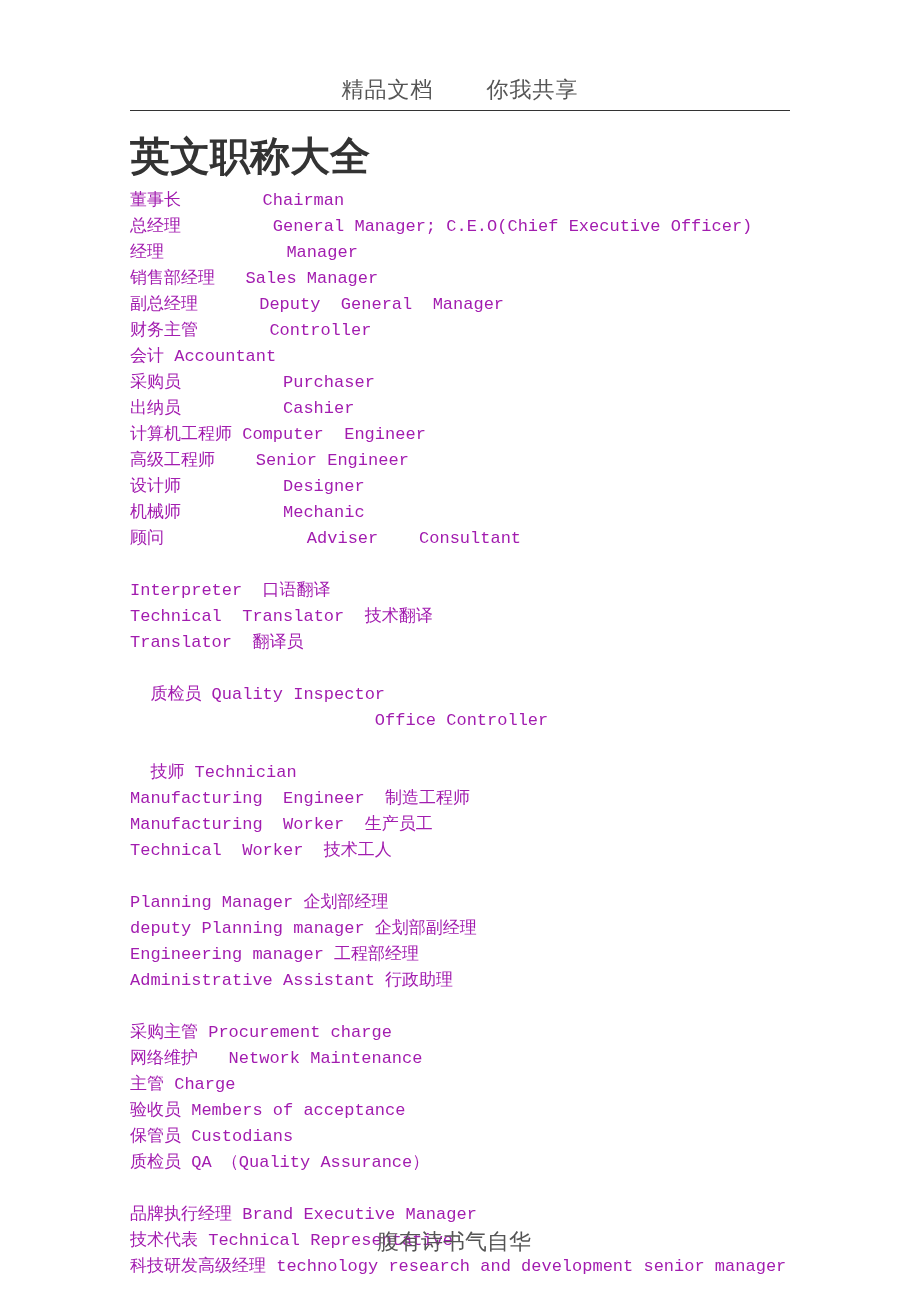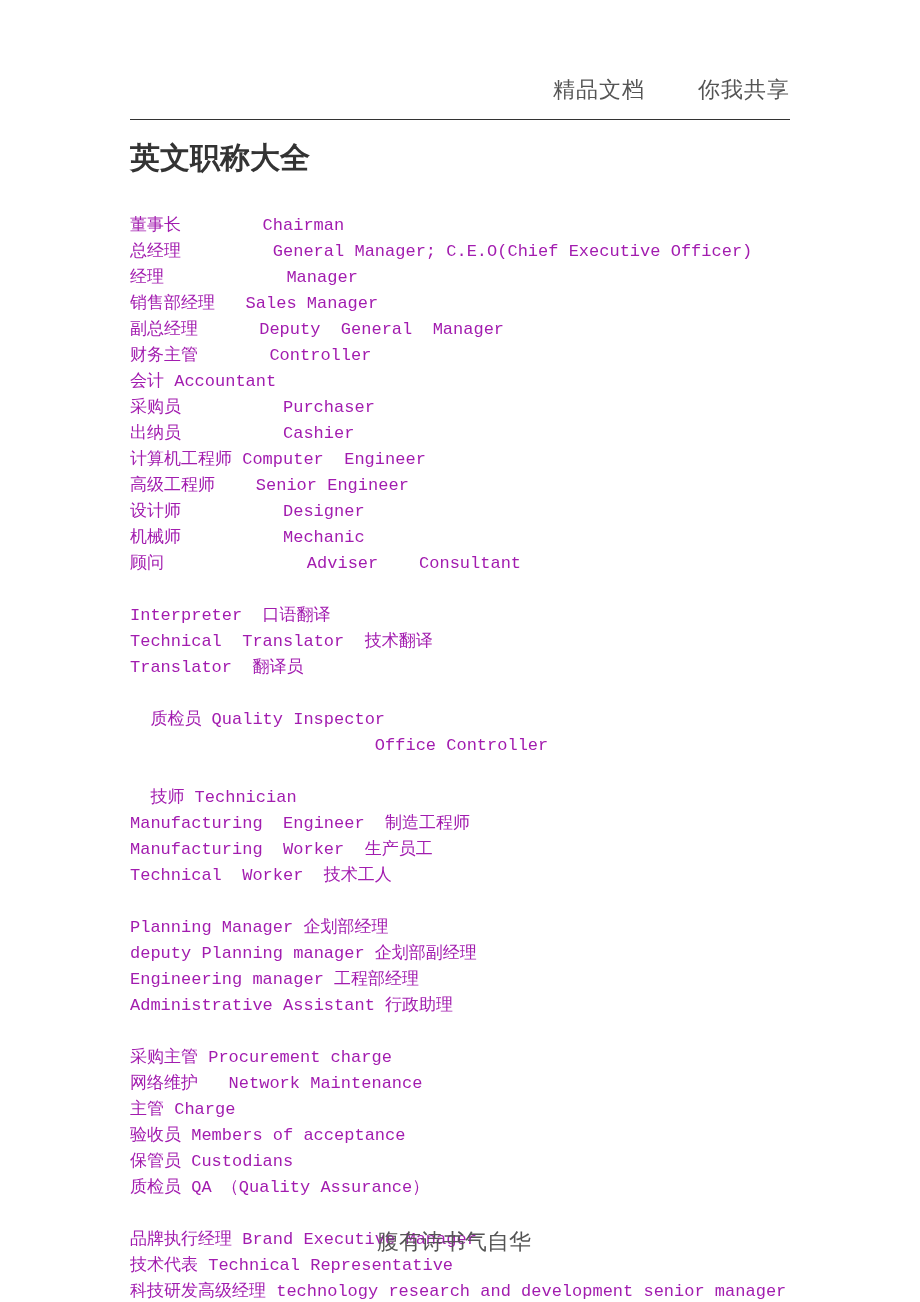--- a/index.html
+++ b/index.html
@@ -12,37 +12,37 @@
       font-family: "SimSun", "宋体", serif;
       width: 920px;
       height: 1302px;
       position: relative;
       color: #333;
     }
     .page {
       padding: 75px 130px 60px 130px;
     }
     .header {
-      text-align: right;
+      text-align: center;
       font-size: 22px;
       letter-spacing: 1px;
-      padding-bottom: 14px;
+      padding-bottom: 5px;
       border-bottom: 1.5px solid #333;
       margin-bottom: 18px;
       color: #555;
     }
     .header-gap {
       display: inline-block;
       width: 40px;
     }
     .title {
-      font-size: 30px;
+      font-size: 40px;
       font-weight: bold;
       font-family: "SimHei", "黑体", sans-serif;
-      margin-bottom: 34px;
+      margin-bottom: 4px;
       color: #333;
     }
     .content {
       font-size: 17px;
       line-height: 26px;
       font-family: "Courier New", "SimSun", monospace;
       color: #a21caf;
       white-space: pre;
     }
     .footer {

